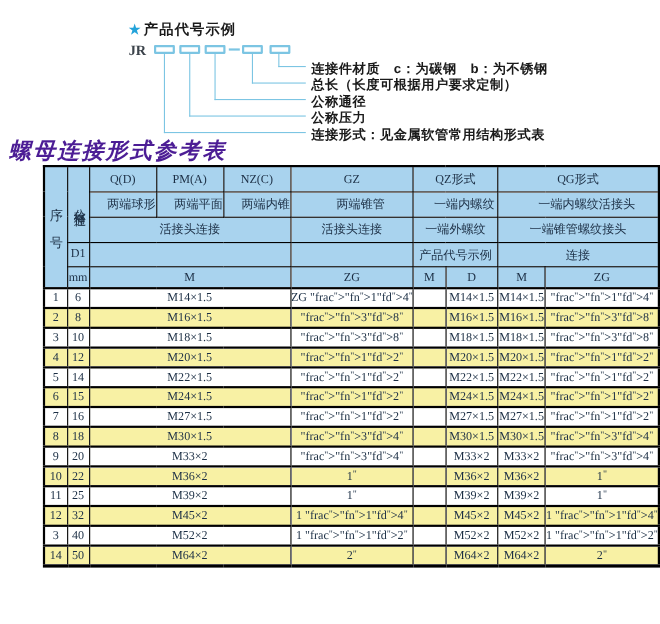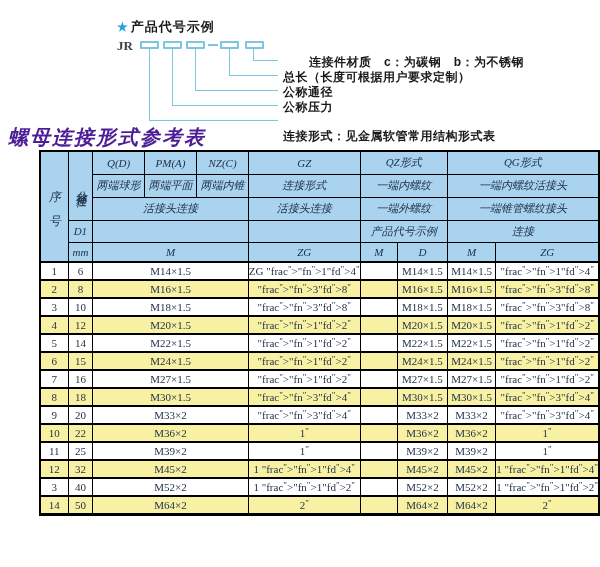--- a/index.html
+++ b/index.html
@@ -31,23 +31,23 @@
 
   
   .tbl-title{position:absolute;left:8px;top:124px;font-family:"DejaVu Serif",serif;
              font-style:italic;font-weight:bold;font-size:20px;color:#4c1d95;letter-spacing:2px;}
 
   
   table.ref{position:absolute;left:39px;top:150px;border-collapse:collapse;
             border:2px solid var(--border);table-layout:fixed;}
   .ref th,.ref td{border:1px solid var(--border);text-align:center;vertical-align:middle;
             font-size:11px;font-weight:normal;color:var(--text);overflow:hidden;white-space:nowrap;}
-  .ref thead th{background:var(--header-bg);font-style:italic;}
+  .ref thead th{background:var(--header-bg);}
   .ref thead tr:nth-child(1) th{height:23px;}
-  .ref thead tr:nth-child(2) th{height:23px;}
+  .ref thead tr:nth-child(2) th{height:23px;padding-left:16px;}
   .ref thead tr:nth-child(3) th{height:23px;}
   .ref thead tr:nth-child(4) th{height:22px;text-align:center;}
   .ref thead tr:nth-child(5) th{height:20px;}
   .ref thead tr:nth-child(5) th{border-bottom:2px solid var(--border);}
   .ref tbody td{height:18px;background:#ffffff;border-top-width:2px;border-bottom-width:2px;}
   .ref tbody tr.alt td{background:var(--row-alt-bg);}
   .ref tbody tr:last-child td{border-bottom:3px solid var(--border);}
   .vert{writing-mode:vertical-lr;text-orientation:upright;display:inline-block;}
   .vert.seq{letter-spacing:26px;font-size:12px;}
   .vert.dn{letter-spacing:2px;font-size:11px;line-height:1;}
@@ -75,25 +75,25 @@
     <div class="cline" style="left:253px;top:60px;width:25px;height:1px;"></div>
     <div class="cline" style="left:229px;top:49px;width:1px;height:27px;"></div>
     <div class="cline" style="left:229px;top:75px;width:49px;height:1px;"></div>
     <div class="cline" style="left:195px;top:49px;width:1px;height:42px;"></div>
     <div class="cline" style="left:195px;top:90px;width:83px;height:1px;"></div>
     <div class="cline" style="left:172px;top:49px;width:1px;height:57px;"></div>
     <div class="cline" style="left:172px;top:105px;width:106px;height:1px;"></div>
     <div class="cline" style="left:149px;top:49px;width:1px;height:72px;"></div>
     <div class="cline" style="left:149px;top:120px;width:129px;height:1px;"></div>
 
-    <div class="dg-label" style="top:54px;margin-left:26px;">连接件材质　c：为碳钢　b：为不锈钢</div>
+    <div class="dg-label" style="top:54px;">连接件材质　c：为碳钢　b：为不锈钢</div>
     <div class="dg-label" style="top:69px;">总长（长度可根据用户要求定制）</div>
     <div class="dg-label" style="top:84px;">公称通径</div>
     <div class="dg-label" style="top:99px;">公称压力</div>
-    <div class="dg-label" style="top:128px;text-align:right;">连接形式：见金属软管常用结构形式表</div>
+    <div class="dg-label" style="top:114px;text-align:right;">连接形式：见金属软管常用结构形式表</div>
   </div>
 
   <div class="tbl-title">螺母连接形式参考表</div>
 
   <table class="ref">
     <colgroup>
       <col style="width:37px">
         <col style="width:32px">
         <col style="width:58px">
         <col style="width:59px">
@@ -112,21 +112,21 @@
         <th>PM(A)</th>
         <th>NZ(C)</th>
         <th>GZ</th>
         <th colspan="2">QZ形式</th>
         <th colspan="2">QG形式</th>
       </tr>
       <tr>
         <th>两端球形</th>
         <th>两端平面</th>
         <th>两端内锥</th>
-        <th>连接形式</th>
+        <th>两端锥管</th>
         <th colspan="2">一端内螺纹</th>
         <th colspan="2">一端内螺纹活接头</th>
       </tr>
       <tr>
         <th colspan="3">活接头连接</th>
         <th>活接头连接</th>
         <th colspan="2">一端外螺纹</th>
         <th colspan="2">一端锥管螺纹接头</th>
       </tr>
       <tr>

